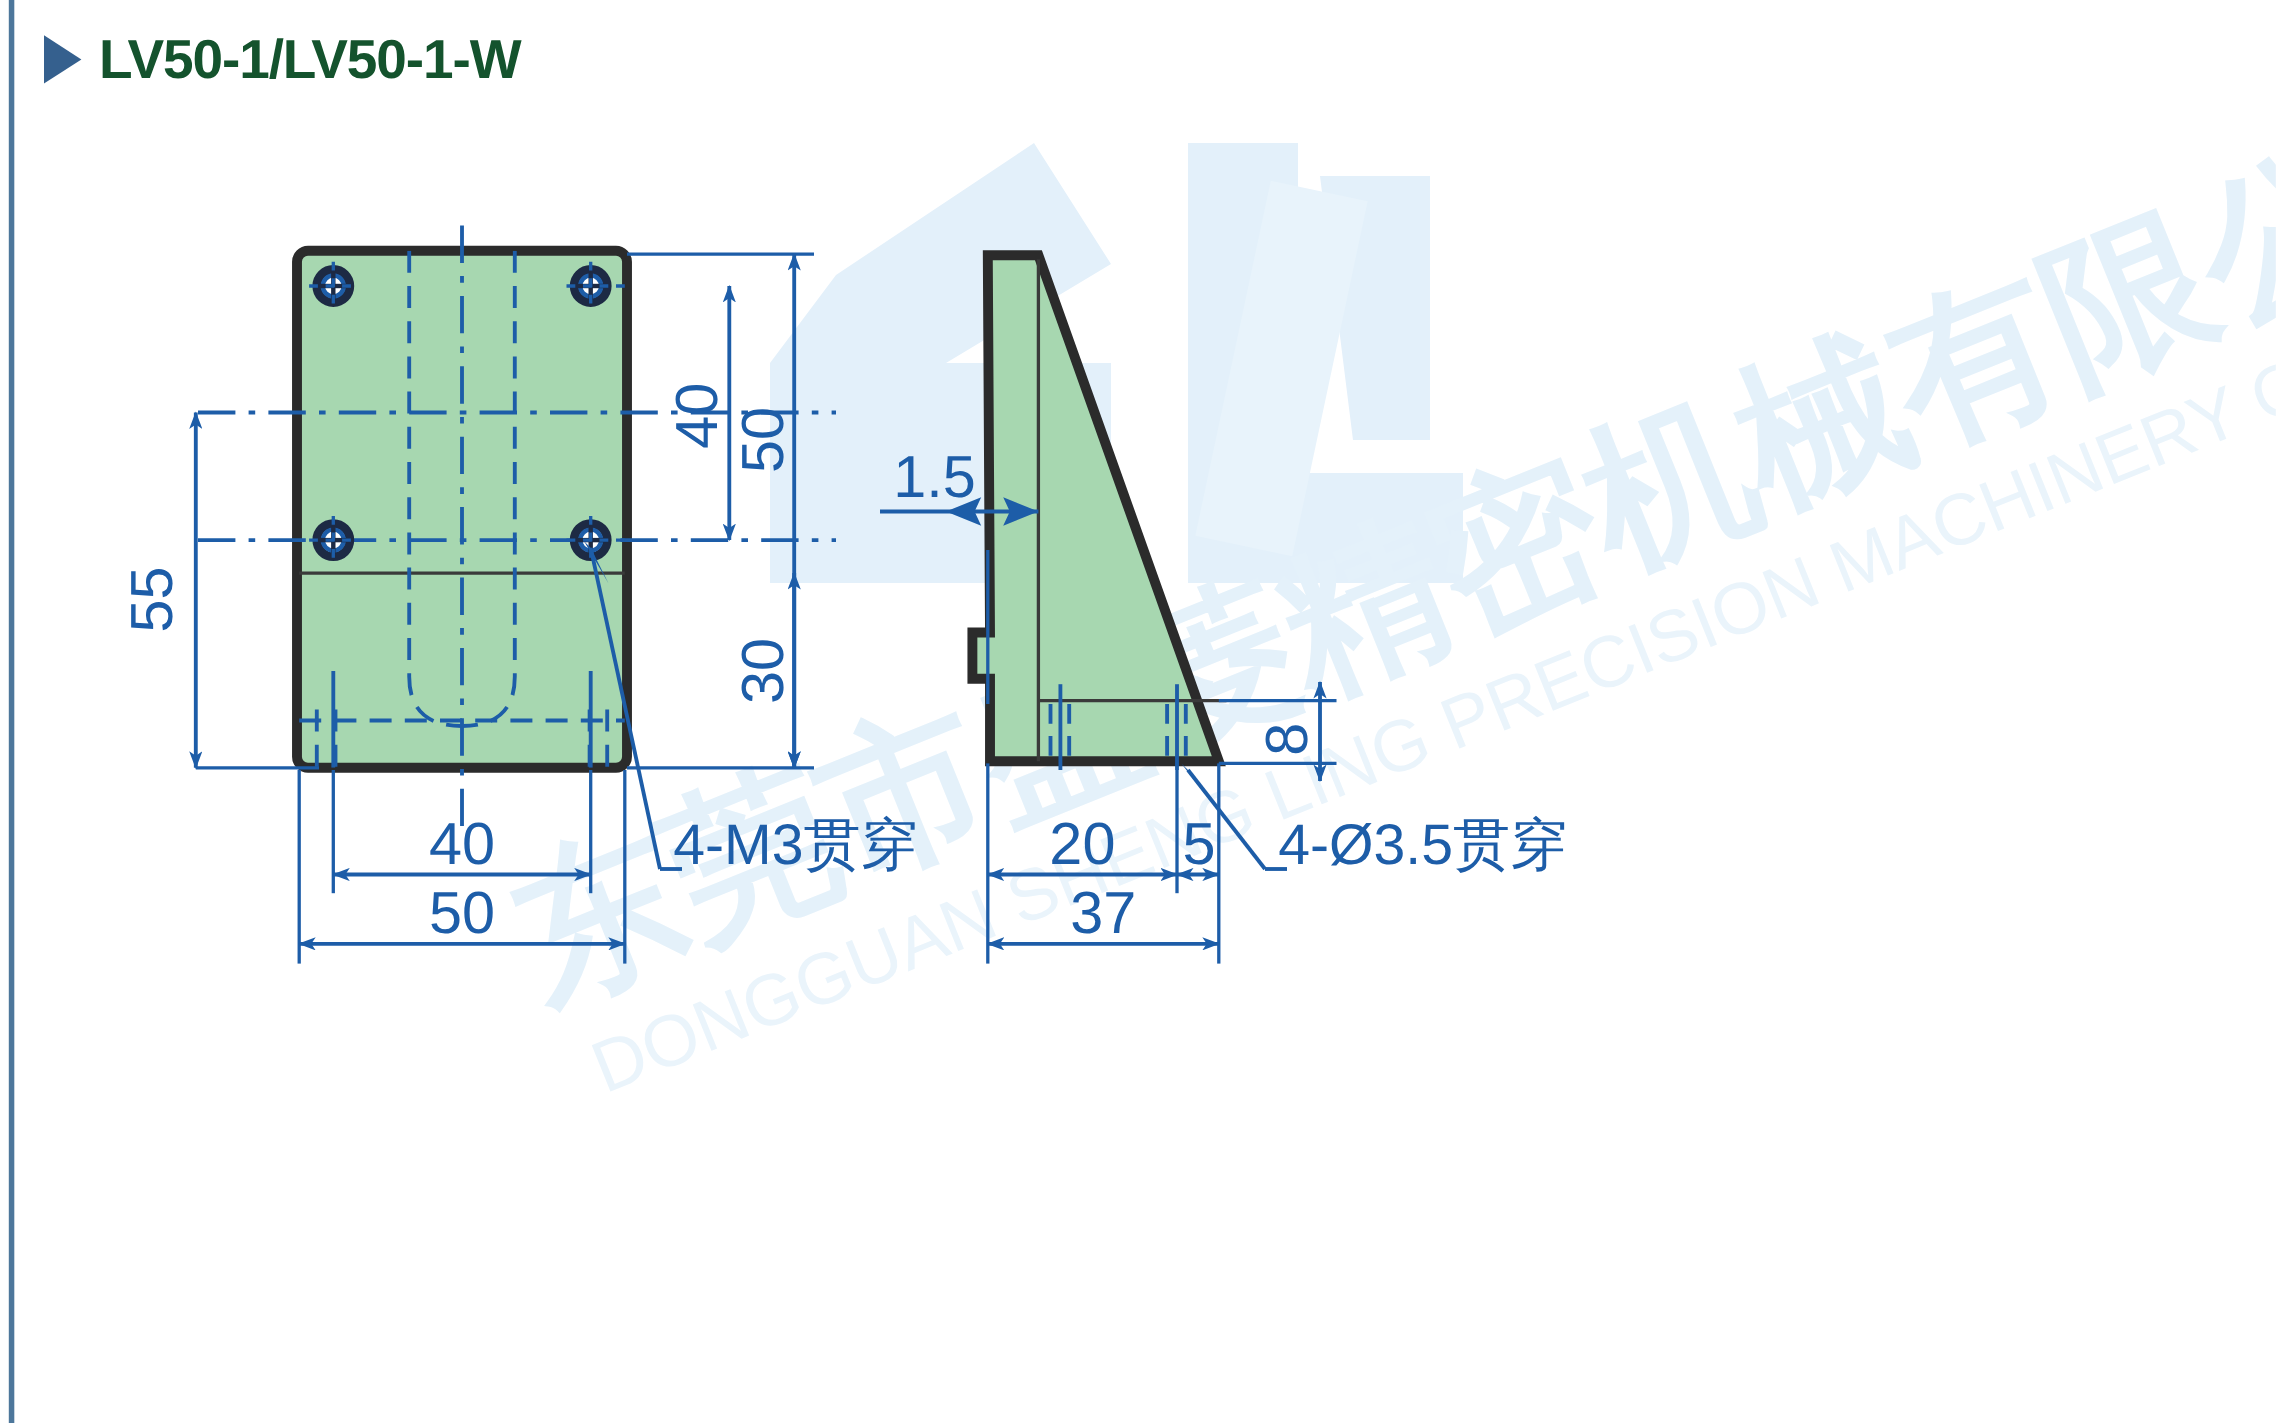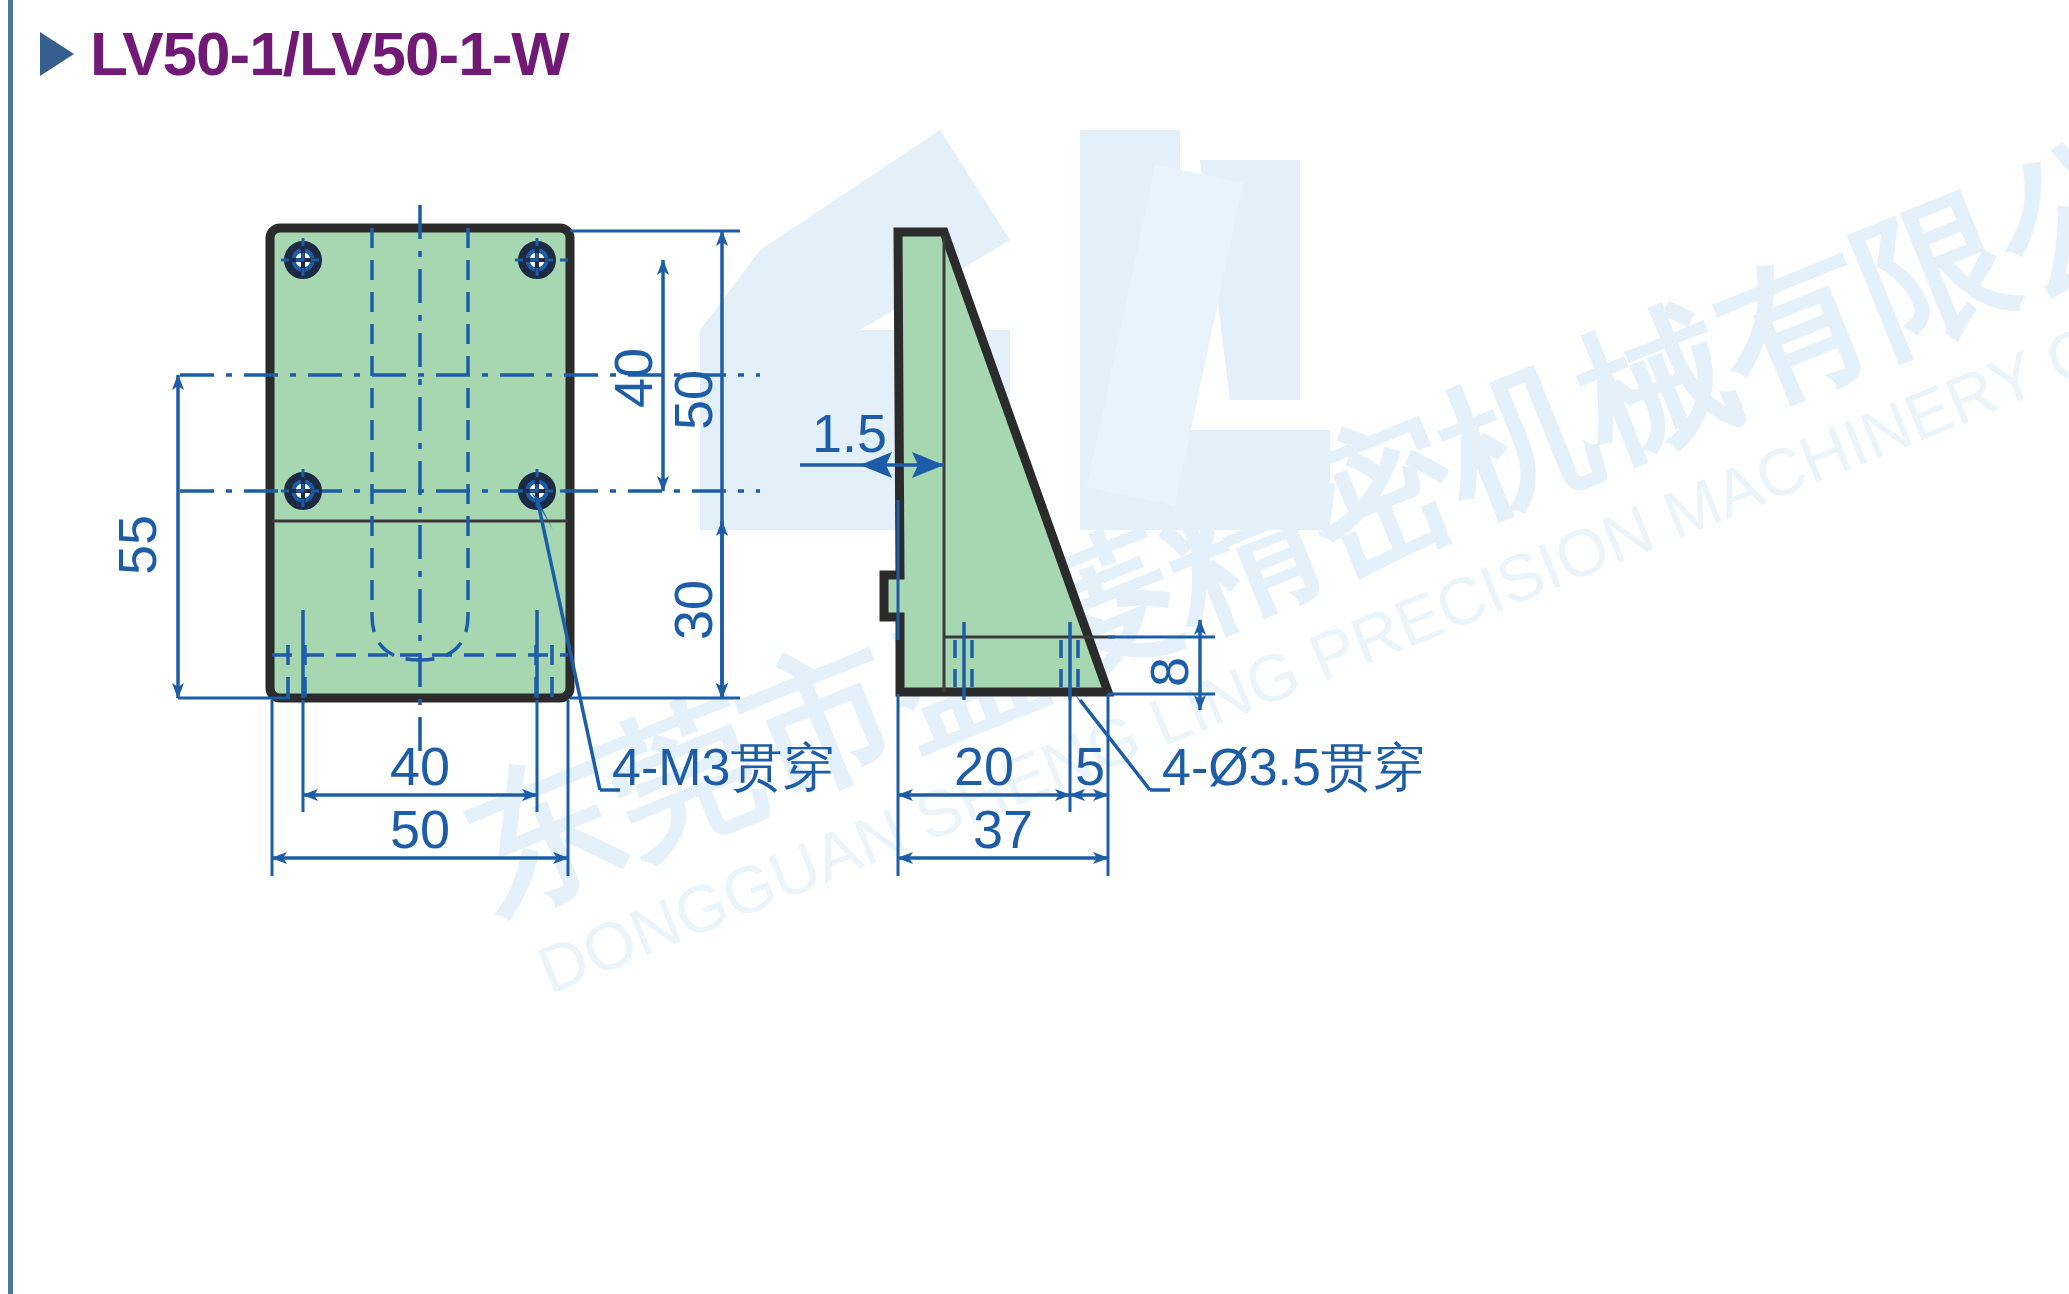--- a/index.html
+++ b/index.html
@@ -20,21 +20,21 @@
     position:absolute;left:40px;top:14px;height:80px;
     display:flex;align-items:center;gap:16px;
   }
   .tri-marker{
     width:0;height:0;
     border-left:34px solid #35608e;
     border-top:22px solid transparent;
     border-bottom:22px solid transparent;
   }
   .title-text{
-    font-size:62px;font-weight:bold;color:#701a75;
+    font-size:50px;font-weight:bold;color:#14532d;
     letter-spacing:-1px;line-height:1;
     white-space:nowrap;
   }
   svg.drawing{position:absolute;left:0;top:0;width:2069px;height:1294px;}
   .dimtxt{
     fill:#1d5da8;font-family:"Liberation Sans","DejaVu Sans",sans-serif;
     font-size:54px;
   }
   .notetxt{
     fill:#1d5da8;font-family:"Liberation Sans","DejaVu Sans",sans-serif;

